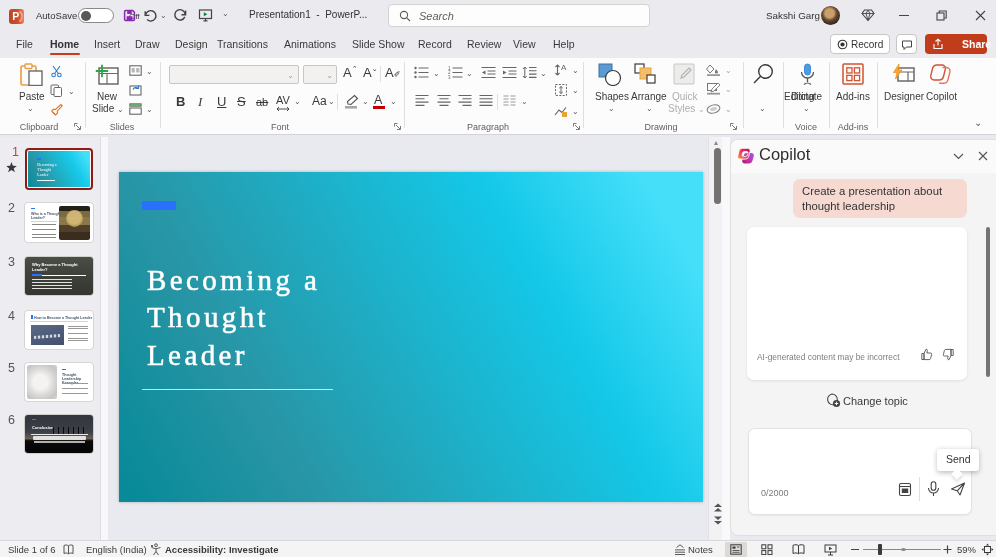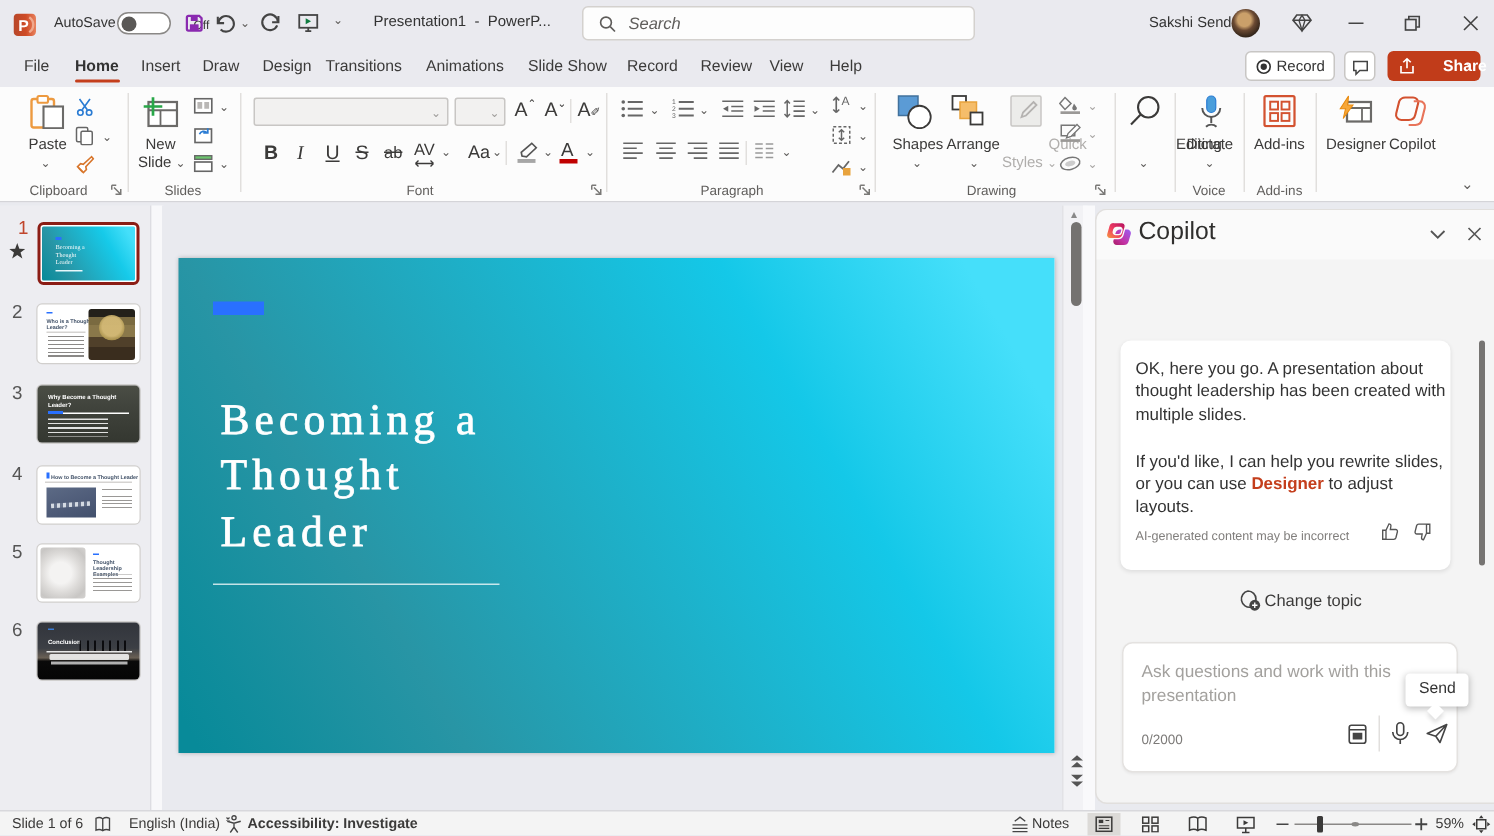--- a/index.html
+++ b/index.html
@@ -69,21 +69,21 @@
   <span class="abs chev" style="left:222px;top:9px;">⌄</span>
   <span class="abs" style="left:249px;top:9px;font-size:10px;color:#333;">Presentation1&nbsp;&nbsp;-&nbsp;&nbsp;PowerP...</span>
 
   <div class="abs" style="left:388px;top:4px;width:262px;height:23px;background:#fdfdfd;border:1px solid #d4d1ce;border-radius:4px;">
     <svg class="abs" style="left:10px;top:5px" width="12" height="12" viewBox="0 0 12 12">
       <circle cx="5" cy="5" r="3.6" fill="none" stroke="#5e5c5a" stroke-width="1.1"></circle>
       <path d="M7.8 7.8 L11 11" stroke="#5e5c5a" stroke-width="1.1"></path>
     </svg>
     <span class="abs" style="left:30px;top:5px;font-size:11px;color:#605e5c;font-style:italic;">Search</span>
   </div>
-  <span class="abs" style="left:766px;top:10px;font-size:9.8px;color:#333;">Sakshi Send</span>
+  <span class="abs" style="left:766px;top:10px;font-size:9.8px;color:#333;">Sakshi Garg</span>
 
   <div class="abs" style="left:821px;top:6px;width:19px;height:19px;border-radius:50%;background:radial-gradient(circle at 45% 38%, #caa06a 0 28%, #6b4a33 45%, #2e2218 75%);"></div>
 
   <svg class="abs" style="left:861px;top:9px" width="14" height="13" viewBox="0 0 14 13">
     <path d="M3.5 1 h7 l2.5 3.5 -6 7 -6-7 z" fill="none" stroke="#444" stroke-width="1.1"></path>
     <path d="M1 4.5 h12 M5 4.5 l2-3.3 2 3.3 -2 6.8 z" fill="none" stroke="#444" stroke-width="0.9"></path>
   </svg>
   <div class="abs" style="left:899px;top:15px;width:10px;height:1.4px;background:#444;"></div>
   <svg class="abs" style="left:936px;top:10px" width="11" height="11" viewBox="0 0 11 11">
     <rect x="1" y="3" width="7" height="7" fill="none" stroke="#444" stroke-width="1.1"></rect>
@@ -319,21 +319,21 @@
     <rect x="1" y="1" width="9" height="9" fill="#fff" stroke="#3b3a39" stroke-width="1.2"></rect>
     <rect x="6" y="5" width="11" height="11" fill="#f5bd6a" stroke="#e8a33d" stroke-width="1"></rect>
     <rect x="13" y="12" width="8" height="8" fill="#fff" stroke="#3b3a39" stroke-width="1.2"></rect>
   </svg>
   <span class="abs" style="left:631px;top:33px;font-size:10px;color:#3b3a39;">Arrange</span>
   <span class="abs chev" style="left:646px;top:46px;">⌄</span>
   <svg class="abs" style="left:673px;top:5px" width="22" height="23" viewBox="0 0 22 23">
     <rect x="1" y="1" width="20" height="20" rx="1" fill="#ececea" stroke="#c8c6c4" stroke-width="1"></rect>
     <path d="M16 5 l2 2 -7 7 -3 1 1-3 z" fill="none" stroke="#b5b3b1" stroke-width="1.2"></path>
   </svg>
-  <span class="abs" style="left:672px;top:33px;font-size:10px;color:#b0aeac;margin-left:27px;">Quick</span>
+  <span class="abs" style="left:672px;top:33px;font-size:10px;color:#b0aeac;">Quick</span>
   <span class="abs" style="left:668px;top:45px;font-size:10px;color:#b0aeac;">Styles <span class="chev" style="color:#b0aeac;">⌄</span></span>
 
   <svg class="abs" style="left:706px;top:6px" width="15" height="12" viewBox="0 0 15 12">
     <path d="M4 1 l4 4 -4 4 -3.5-4 z" fill="none" stroke="#777" stroke-width="1"></path>
     <path d="M10 5 l2 3 a1.6 1.6 0 1 1 -3.2 0 z" fill="#777"></path>
     <rect x="1" y="10.2" width="13" height="1.8" fill="#9a9896"></rect>
   </svg>
   <span class="abs chev" style="left:725px;top:8px;color:#a8a6a4;">⌄</span>
   <svg class="abs" style="left:706px;top:24px" width="15" height="13" viewBox="0 0 15 13">
     <rect x="1.5" y="1.5" width="9" height="7" fill="none" stroke="#777" stroke-width="1"></rect>
@@ -505,41 +505,42 @@
     </svg>
     <span class="abs" style="left:28px;top:5px;font-size:16.5px;color:#2f2e2d;">Copilot</span>
     <svg class="abs" style="left:222px;top:13px" width="11" height="7" viewBox="0 0 11 7">
         <path d="M1 1 l4.5 4.5 L10 1" fill="none" stroke="#555" stroke-width="1.2"></path>
       </svg>
     <svg class="abs" style="left:247px;top:11px" width="10" height="10" viewBox="0 0 10 10">
         <path d="M1 1 L9 9 M9 1 L1 9" stroke="#555" stroke-width="1.1"></path>
       </svg>
   </div>
 
+  <div class="abs" style="left:62px;top:39px;width:174px;height:39px;background:#f6dad2;border-radius:7px;">
+    <div class="abs" style="left:9px;top:5px;font-size:11.3px;line-height:15px;color:#333;">Create a presentation about<br>thought leadership</div>
+  </div>
 
   <div class="abs" style="left:16px;top:87px;width:220px;height:153px;background:#fff;border-radius:7px;box-shadow:0 1px 3px rgba(0,0,0,0.09);">
-    <div class="abs" style="left:10px;top:12px;width:212px;font-size:11.3px;line-height:15.4px;color:#333;white-space:nowrap;">OK, here you go. A presentation about<br>thought leadership has been created with<br>multiple slides.<br><br>If you'd like, I can help you rewrite slides,<br>or you can use <span style="color:#c43e1c;font-weight:bold;">Designer</span> to adjust<br>layouts.</div>
     <span class="abs" style="left:10px;top:125px;font-size:8.4px;color:#807e7c;">AI-generated content may be incorrect</span>
     <svg class="abs" style="left:173px;top:121px" width="13" height="13" viewBox="0 0 13 13">
       <path d="M4 5.5 L6 1.2 a1.3 1.3 0 0 1 1.3 1.3 l-0.4 2.5 h3.5 a1.2 1.2 0 0 1 1.2 1.5 l-1 4 a1.5 1.5 0 0 1 -1.5 1.1 H4 z M4 5.5 v6 H1.8 v-6 z" fill="none" stroke="#555" stroke-width="0.9"></path>
     </svg>
     <svg class="abs" style="left:195px;top:121px" width="13" height="13" viewBox="0 0 13 13">
       <path d="M9 7.5 L7 11.8 a1.3 1.3 0 0 1 -1.3-1.3 l0.4-2.5 H2.6 a1.2 1.2 0 0 1 -1.2-1.5 l1-4 A1.5 1.5 0 0 1 3.9 1.4 H9 z M9 7.5 v-6 h2.2 v6 z" fill="none" stroke="#555" stroke-width="0.9"></path>
     </svg>
   </div>
 
   <svg class="abs" style="left:94px;top:253px" width="16" height="15" viewBox="0 0 16 15">
     <path d="M7 1 a5.3 5.3 0 0 1 5.3 5.3 c0 1.2-0.4 2.3-1 3.2 l0.7 3 -2.9-0.8 a5.3 5.3 0 1 1 -2.1-10.7 z" fill="none" stroke="#444" stroke-width="1.1"></path>
     <circle cx="11.5" cy="10.5" r="3.6" fill="#444"></circle>
     <path d="M11.5 8.7 v3.6 M9.7 10.5 h3.6" stroke="#fff" stroke-width="0.9"></path>
   </svg>
   <span class="abs" style="left:112px;top:255px;font-size:11px;color:#3b3a39;">Change topic</span>
 
   <div class="abs" style="left:17px;top:288px;width:224px;height:87px;background:#fff;border:1px solid #e4e2e0;border-radius:7px;box-shadow:0 1px 2px rgba(0,0,0,0.06);">
-    <div class="abs" style="left:12px;top:11px;font-size:11.5px;line-height:16px;color:#a3a19e;">Ask questions and work with this presentation</div>
     <span class="abs" style="left:12px;top:59px;font-size:9px;color:#7c7a78;">0/2000</span>
     <svg class="abs" style="left:149px;top:53px" width="14" height="15" viewBox="0 0 14 15">
       <rect x="1.5" y="1.5" width="11" height="12" rx="1.5" fill="none" stroke="#444" stroke-width="1.1"></rect>
       <path d="M1.5 4.5 h11" stroke="#444" stroke-width="1.1"></path>
       <rect x="3.8" y="6.5" width="6.4" height="4.5" fill="#444"></rect>
     </svg>
     <div class="abs" style="left:170px;top:48px;width:1px;height:24px;background:#e1dfdd;"></div>
     <svg class="abs" style="left:178px;top:52px" width="13" height="16" viewBox="0 0 13 16">
       <rect x="4.2" y="0.8" width="4.6" height="8.5" rx="2.3" fill="none" stroke="#444" stroke-width="1.1"></rect>
       <path d="M1.5 7 a5 5 0 0 0 10 0 M6.5 12 v3" fill="none" stroke="#444" stroke-width="1.1"></path>

